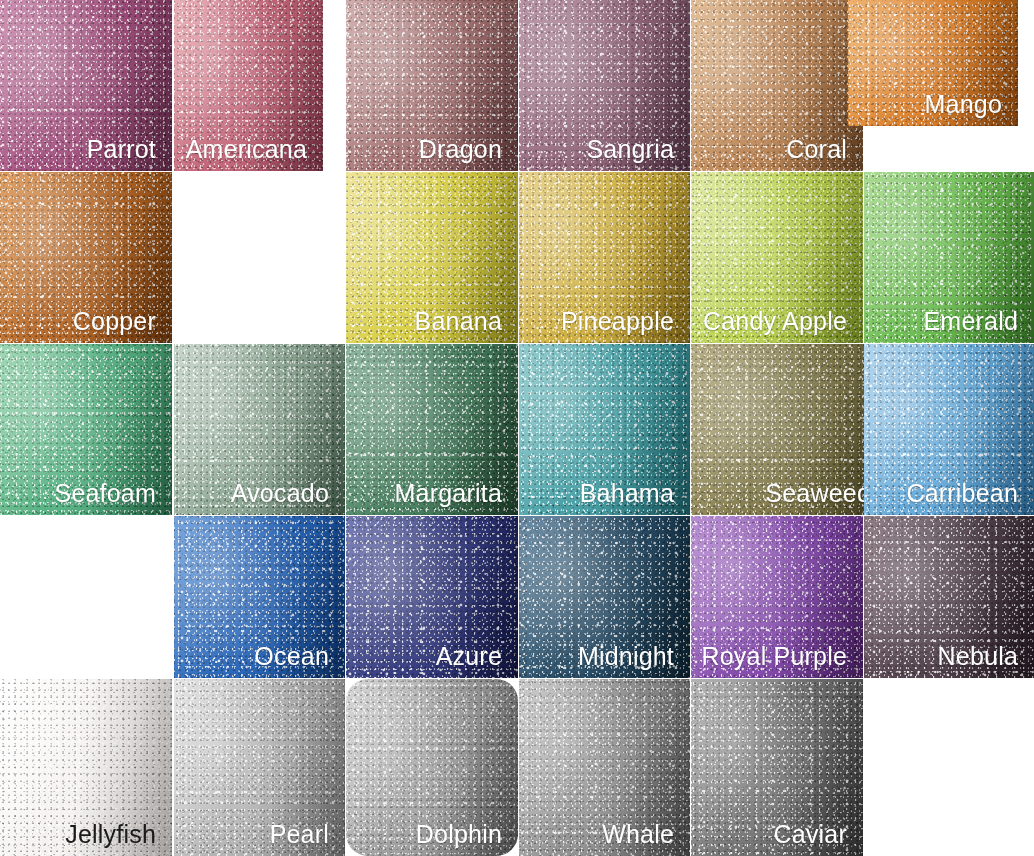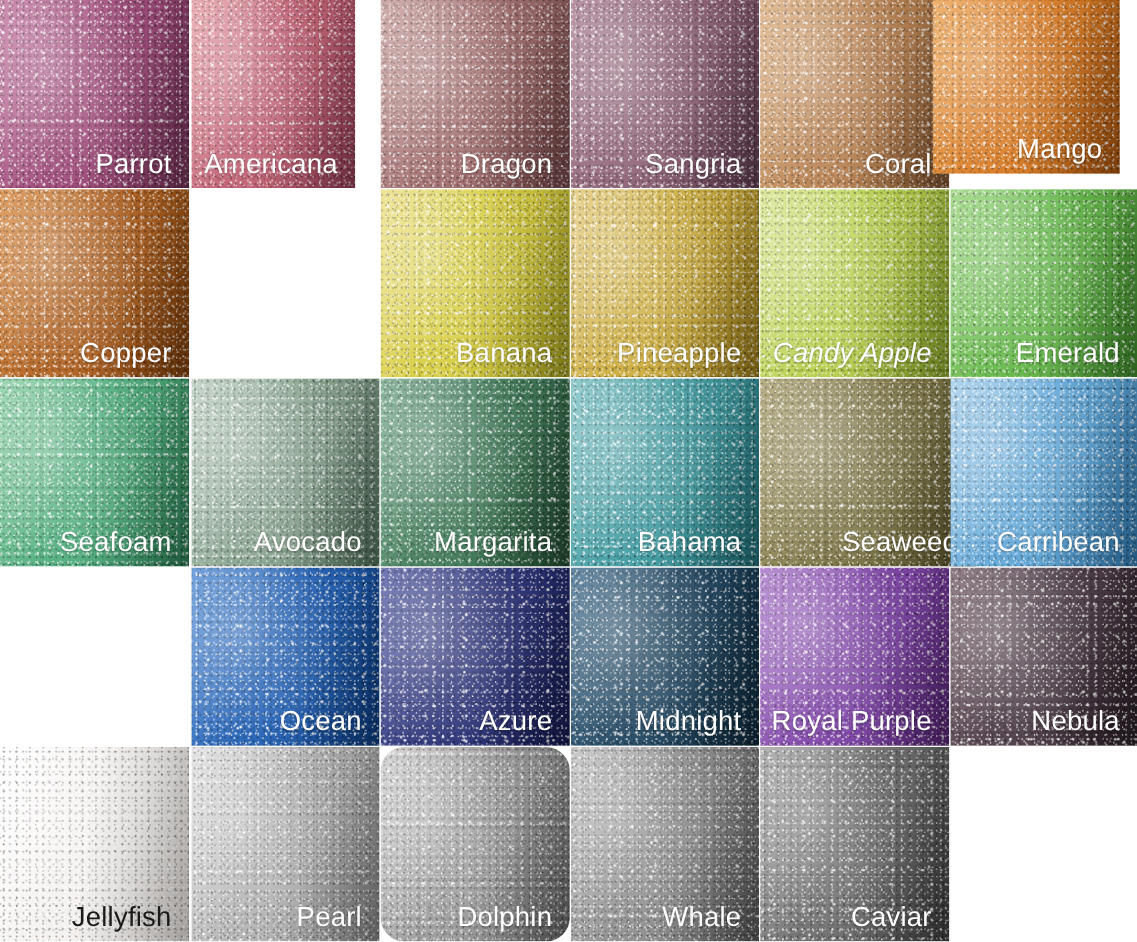--- a/index.html
+++ b/index.html
@@ -155,21 +155,21 @@
     </div>
     <div class="swatch" style="left: 691px; top: 0px; width: 172px; height: 171px;">
       <div class="base" style="background: linear-gradient(110deg, rgb(220, 177, 131) 0%, rgb(184, 128, 79) 42%, rgb(184, 128, 79) 62%, rgb(122, 79, 44) 100%);"></div>
       <div class="glitter-a" style="background-position: 2px 10px, 2px 14px, 1px 5px, 6px 8px, 0px 0px;"></div>
       <div class="glitter-b" style="background-position: 2px 10px, 2px 14px, 1px 5px, 6px 8px, 0px 0px;"></div>
       <div class="glitter-c" style="background-position: 2px 10px, 2px 14px, 1px 5px, 6px 8px, 0px 0px;"></div>
       <div class="sheen"></div>
       <div class="shade"></div>
       <div class="swatch-label">Coral</div>
     </div>
-    <div class="swatch" style="left: 848px; top: 0px; width: 170px; height: 158px;">
+    <div class="swatch" style="left: 848px; top: 0px; width: 170px; height: 126px;">
       <div class="base" style="background: linear-gradient(110deg, rgb(235, 164, 85) 0%, rgb(217, 122, 34) 42%, rgb(217, 122, 34) 62%, rgb(164, 82, 14) 100%);"></div>
       <div class="glitter-a" style="background-position: 9px 4px, 7px 8px, 4px 1px, 0px 10px, 4px 6px;"></div>
       <div class="glitter-b" style="background-position: 9px 4px, 7px 8px, 4px 1px, 0px 10px, 4px 6px;"></div>
       <div class="glitter-c" style="background-position: 9px 4px, 7px 8px, 4px 1px, 0px 10px, 4px 6px;"></div>
       <div class="sheen"></div>
       <div class="shade"></div>
       <div class="swatch-label">Mango</div>
     </div>
     <div class="swatch" style="left: 0px; top: 172px; width: 172px; height: 171px;">
       <div class="base" style="background: linear-gradient(110deg, rgb(217, 140, 69) 0%, rgb(176, 96, 30) 42%, rgb(176, 96, 30) 62%, rgb(122, 61, 12) 100%);"></div>
@@ -191,21 +191,21 @@
     </div>
     <div class="swatch" style="left: 519px; top: 172px; width: 171px; height: 171px;">
       <div class="base" style="background: linear-gradient(110deg, rgb(227, 202, 124) 0%, rgb(203, 171, 58) 42%, rgb(203, 171, 58) 62%, rgb(150, 120, 26) 100%);"></div>
       <div class="glitter-a" style="background-position: 11px 14px, 0px 3px, 5px 6px, 6px 5px, 4px 6px;"></div>
       <div class="glitter-b" style="background-position: 11px 14px, 0px 3px, 5px 6px, 6px 5px, 4px 6px;"></div>
       <div class="glitter-c" style="background-position: 11px 14px, 0px 3px, 5px 6px, 6px 5px, 4px 6px;"></div>
       <div class="sheen"></div>
       <div class="shade"></div>
       <div class="swatch-label">Pineapple</div>
     </div>
-    <div class="swatch" style="left: 691px; top: 172px; width: 172px; height: 171px; font-style: italic;">
+    <div class="swatch" style="left: 691px; top: 172px; width: 172px; height: 171px;">
       <div class="base" style="background: linear-gradient(110deg, rgb(217, 229, 143) 0%, rgb(182, 207, 75) 42%, rgb(182, 207, 75) 62%, rgb(133, 160, 39) 100%);"></div>
       <div class="glitter-a" style="background-position: 5px 8px, 5px 16px, 8px 2px, 0px 7px, 0px 0px;"></div>
       <div class="glitter-b" style="background-position: 5px 8px, 5px 16px, 8px 2px, 0px 7px, 0px 0px;"></div>
       <div class="glitter-c" style="background-position: 5px 8px, 5px 16px, 8px 2px, 0px 7px, 0px 0px;"></div>
       <div class="sheen"></div>
       <div class="shade"></div>
       <div class="swatch-label">Candy Apple</div>
     </div>
     <div class="swatch" style="left: 864px; top: 172px; width: 170px; height: 171px;">
       <div class="base" style="background: linear-gradient(110deg, rgb(155, 213, 126) 0%, rgb(99, 183, 72) 42%, rgb(99, 183, 72) 62%, rgb(60, 132, 41) 100%);"></div>

